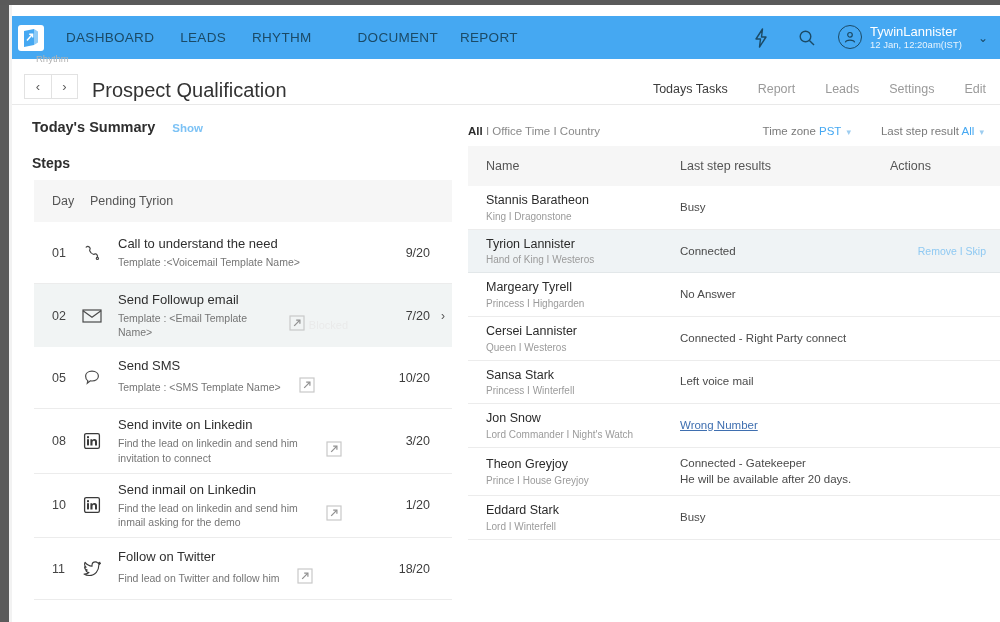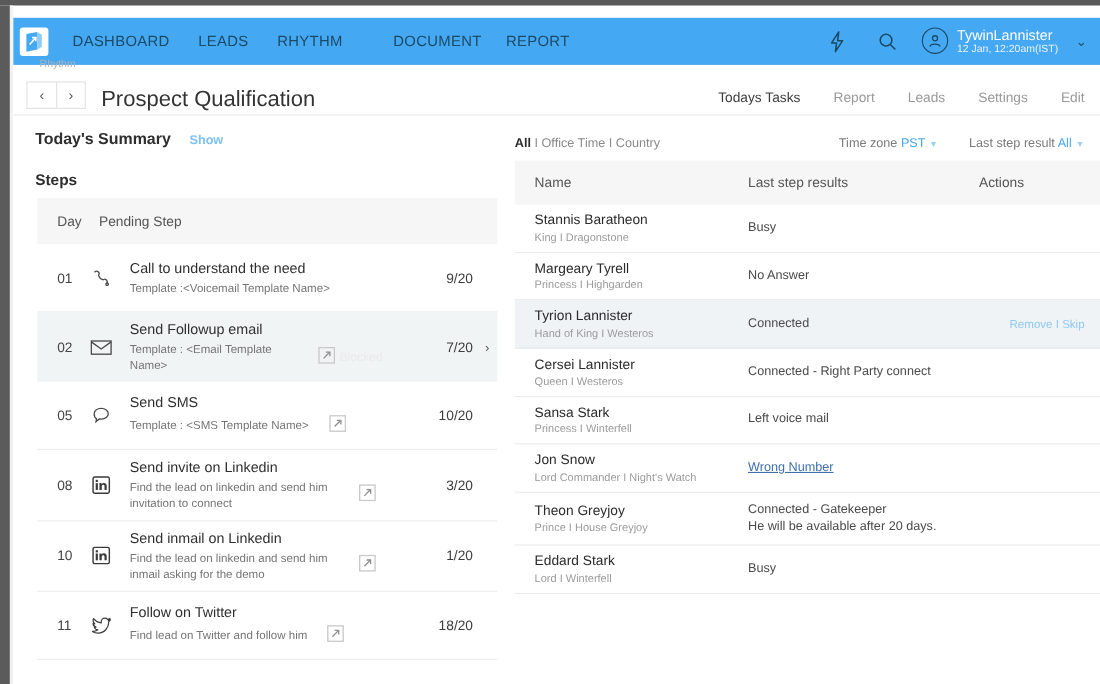--- a/index.html
+++ b/index.html
@@ -294,21 +294,21 @@
       <div class="left-col">
         <div class="summary">
           <span class="summary-title">Today's Summary</span>
           <span class="summary-show">Show</span>
         </div>
 
         <div class="steps-label">Steps</div>
 
         <div class="steps-head">
           <div class="sh-day">Day</div>
-          <div class="sh-pend">Pending Step</div>
+          <div class="sh-pend">Pending Tyrion</div>
         </div>
 
         <div id="steps-body">
             <div class="step-row">
               <div class="step-day">01</div>
               <div class="step-icon">
                 <svg width="18" height="18" viewBox="0 0 18 18">
         <path d="M3.2 3.2 c1.6-1.6 3.4-.2 3.9 1 .4 1-.7 1.7-.4 2.5 .5 1.4 2.2 3.1 3.6 3.6 .8 .3 1.5-.8 2.5-.4 1.2 .5 2.6 2.3 1 3.9" stroke="#4a4a4a" fill="none" stroke-width="1.2" stroke-linecap="round"></path>
         <circle cx="14.4" cy="14.4" r="1.1" stroke="#4a4a4a" fill="none" stroke-width="1.2"></circle>
       </svg>
@@ -466,35 +466,35 @@
 
         <div id="leads-body">
             <div class="lead-row">
               <div class="lead-name-cell">
                 <div class="lead-name">Stannis Baratheon</div>
                 <div class="lead-meta">King I Dragonstone</div>
               </div>
               <div class="lead-res"><span>Busy</span></div>
               <div class="lead-act"></div>
             </div>
+            <div class="lead-row sel">
+              <div class="lead-name-cell">
+                <div class="lead-name">Tyrion Lannister</div>
+                <div class="lead-meta">Hand of King  I Westeros</div>
+              </div>
+              <div class="lead-res"><span>Connected</span></div>
+              <div class="lead-act">Remove I Skip</div>
+            </div>
             <div class="lead-row">
               <div class="lead-name-cell">
                 <div class="lead-name">Margeary Tyrell</div>
                 <div class="lead-meta">Princess I Highgarden</div>
               </div>
               <div class="lead-res"><span>No Answer</span></div>
               <div class="lead-act"></div>
-            </div>
-            <div class="lead-row sel">
-              <div class="lead-name-cell">
-                <div class="lead-name">Tyrion Lannister</div>
-                <div class="lead-meta">Hand of King  I Westeros</div>
-              </div>
-              <div class="lead-res"><span>Connected</span></div>
-              <div class="lead-act">Remove I Skip</div>
             </div>
             <div class="lead-row">
               <div class="lead-name-cell">
                 <div class="lead-name">Cersei Lannister</div>
                 <div class="lead-meta">Queen I Westeros</div>
               </div>
               <div class="lead-res"><span>Connected - Right Party connect</span></div>
               <div class="lead-act"></div>
             </div>
             <div class="lead-row">

